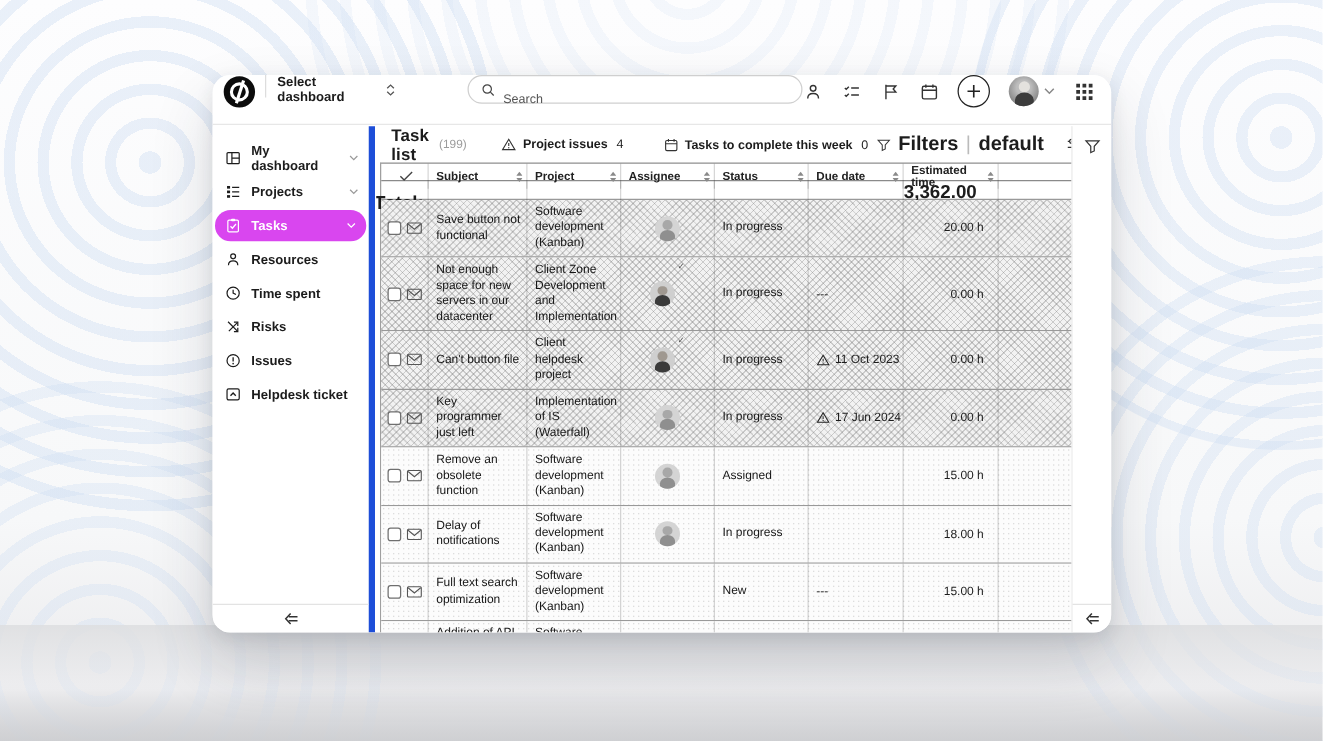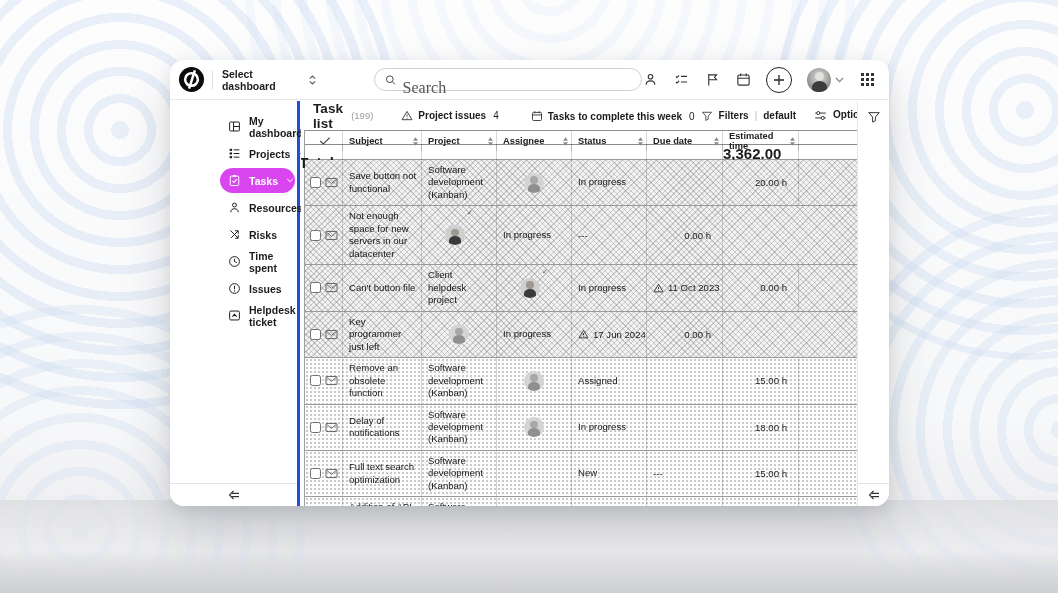--- a/index.html
+++ b/index.html
@@ -21,41 +21,41 @@
   .ground { position:absolute; left:0; right:0; top:500px; height:93px;
     background:linear-gradient(rgba(222,223,225,.9), rgba(240,240,242,.4) 55%, rgba(205,206,209,.9) 100%); }
 
   
   .card { position:absolute; left:170px; top:60px; width:719px; height:446px;
     background:#fff; border-radius:14px; overflow:hidden;
     box-shadow:0 24px 50px rgba(40,45,60,.16), 0 4px 14px rgba(40,45,60,.10); }
 
   
   .topbar { position:absolute; left:0; top:0; right:0; height:40px;
-    border-bottom:1px solid #e7e7e7; display:flex; align-items:center; padding:0 14px 0 8px; }
+    border-bottom:1px solid #e7e7e7; display:flex; align-items:flex-start; padding:0 14px 0 8px; }
   .logo { width:27px; height:27px; flex:0 0 auto; cursor:pointer; }
   .tb-divider { width:1px; height:18px; background:#ddd; margin:0 9px 0 7px; }
   .dash-select { display:flex; align-items:center; gap:8px; font-size:10.5px; font-weight:600; cursor:pointer; }
   .search-pill { margin-left:58px; width:296px; height:23px; border:1px solid #cfcfcf; border-radius:12px;
     display:flex; align-items:center; gap:6px; padding:0 10px; background:#fff; }
-  .search-pill input { border:none; outline:none; font-size:16px; width:100%; background:transparent;
-    font-family:Liberation Serif, serif; color:#333;margin-top:16px; }
+  .search-pill input { border:none; outline:none; font-size:10px; width:100%; background:transparent;
+    font-family:Liberation Sans, sans-serif; color:#333;margin-top:16px; }
   .search-pill input::placeholder { color:#555; }
   .tb-icons { margin-left:auto; display:flex; align-items:center; gap:15px; }
   .tb-ic { width:16px; height:16px; display:flex; align-items:center; justify-content:center; cursor:pointer; }
   .plus-btn { width:26px; height:26px; border:1.4px solid #222; border-radius:50%;
     display:flex; align-items:center; justify-content:center; cursor:pointer; background:#fff; }
   .avatar-wrap { display:flex; align-items:center; gap:4px; cursor:pointer; }
   .tb-avatar { width:24px; height:24px; border-radius:50%;
     background:radial-gradient(circle at 50% 38%, #bdbdbd 0 30%, #8a8a8a 70%, #6f6f6f 100%); position:relative; overflow:hidden; }
   .tb-avatar::before { content:""; position:absolute; left:7.5px; top:4px; width:9px; height:9px; border-radius:50%; background:#e4e2de; }
   .tb-avatar::after { content:""; position:absolute; left:4.5px; top:13px; width:15px; height:12px; border-radius:50% 50% 0 0; background:#3c3c3c; }
 
   
-  .sidebar { position:absolute; left:0; top:41px; bottom:0; width:130px; border-right:3px solid #1d4ed8; background:#fff;padding-left:48px; }
+  .sidebar { position:absolute; left:0; top:41px; bottom:0; width:130px; border-right:5px solid #1d4ed8; background:#fff; }
   .nav { padding-top:13px; }
   .nav-item { height:25px; margin:0 0 2px 0; display:flex; align-items:center; gap:8px;
     padding:0 8px 0 10px; font-size:10.5px; font-weight:600; cursor:pointer; color:#1c1c1c; }
   .nav-item .chev { margin-left:auto; color:#9a9a9a; }
   .nav-item.active { background:#d946ef; color:#fff; border-radius:13px; margin-left:2px; margin-right:2px; padding-left:8px; }
   .nav-item.active .chev { color:#fff; }
   .nav-item svg { flex:0 0 auto; }
   .side-foot { position:absolute; left:0; right:0; bottom:0; height:23px; border-top:1px solid #e3e3e3;
     display:flex; align-items:center; justify-content:center; }
 
@@ -68,21 +68,21 @@
   
   .main { position:absolute; left:131px; right:32px; top:41px; bottom:0; overflow:hidden; background:#fff; }
   .title-row { height:29px; display:flex; align-items:center; padding:0 14px 0 12px; gap:6px; }
   .page-title { font-size:13.5px; font-weight:700; letter-spacing:.1px; }
   .title-count { font-size:9.5px; color:#9b9b9b; margin-left:2px; }
   .chip { display:flex; align-items:flex-end; gap:5px; font-size:10px; font-weight:600; cursor:pointer; white-space:nowrap; }
   .chip .cnt { font-weight:400; margin-left:2px; }
   .chip.issues { margin-left:22px; }
   .chip.week { margin-left:26px; }
   .right-tools { margin-left:auto; display:flex; align-items:center; gap:18px; }
-  .filters-chip { display:flex; gap:6px; font-size:10px; font-weight:700; cursor:pointer; }
+  .filters-chip { display:flex; align-items:center; gap:6px; font-size:16px; font-weight:700; cursor:pointer; }
   .filters-chip .bar { color:#bbb; font-weight:400; }
 
   
   .table { margin-left:3px; width:654px; border-top:1px solid #8f8f8f; border-left:1px solid #9f9f9f; border-right:7px solid #ef4444; }
   .trow { display:grid; grid-template-columns:38px 79px 75px 75px 75px 76px 76px auto;
     border-bottom:1px solid #999; position:relative; }
   .trow > div { border-right:1px solid rgba(0,0,0,.16); display:flex; align-items:center; min-width:0; }
   .trow > div:last-child { border-right:none; }
   .thead { height:14px; border-bottom:1px solid #8a8a8a; }
   .thead > div { font-size:9.3px; font-weight:700; padding:0 3px 0 6px; color:#222; cursor:pointer; }
@@ -247,33 +247,33 @@
         </div>
         <div class="nav-item">
           <svg width="13" height="13" viewBox="0 0 16 16">
             <circle cx="8" cy="5" r="2.4" fill="none" stroke="currentColor" stroke-width="1.2"></circle>
             <path d="M3.4,13.8 C3.4,11 5.4,9.5 8,9.5 C10.6,9.5 12.6,11 12.6,13.8" fill="none" stroke="currentColor" stroke-width="1.2"></path>
           </svg>
           <span>Resources</span>
         </div>
         <div class="nav-item">
           <svg width="13" height="13" viewBox="0 0 16 16">
+            <circle cx="8" cy="8" r="6" fill="none" stroke="currentColor" stroke-width="1.2"></circle>
+            <polyline points="8,4.6 8,8 10.8,9.4" fill="none" stroke="currentColor" stroke-width="1.2"></polyline>
+          </svg>
+          <span>Time spent</span>
+        </div>
+        <div class="nav-item">
+          <svg width="13" height="13" viewBox="0 0 16 16">
             <line x1="3" y1="3" x2="12.2" y2="12.2" stroke="currentColor" stroke-width="1.2"></line>
             <polyline points="12.6,8.8 12.6,12.6 8.8,12.6" fill="none" stroke="currentColor" stroke-width="1.2"></polyline>
             <line x1="12.2" y1="3.8" x2="3.8" y2="12.2" stroke="currentColor" stroke-width="1.2"></line>
             <polyline points="8.8,3.4 12.6,3.4 12.6,7.2" fill="none" stroke="currentColor" stroke-width="1.2"></polyline>
           </svg>
           <span>Risks</span>
-        </div>
-        <div class="nav-item">
-          <svg width="13" height="13" viewBox="0 0 16 16">
-            <circle cx="8" cy="8" r="6" fill="none" stroke="currentColor" stroke-width="1.2"></circle>
-            <polyline points="8,4.6 8,8 10.8,9.4" fill="none" stroke="currentColor" stroke-width="1.2"></polyline>
-          </svg>
-          <span>Time spent</span>
         </div>
         <div class="nav-item">
           <svg width="13" height="13" viewBox="0 0 16 16">
             <circle cx="8" cy="8" r="6" fill="none" stroke="currentColor" stroke-width="1.2"></circle>
             <line x1="8" y1="4.6" x2="8" y2="8.8" stroke="currentColor" stroke-width="1.3"></line>
             <circle cx="8" cy="11" r="0.8" fill="currentColor"></circle>
           </svg>
           <span>Issues</span>
         </div>
         <div class="nav-item">
@@ -464,20 +464,23 @@
           <div class="cell-sel">
             <span class="ckbox"></span>
             <svg width="13" height="11" viewBox="0 0 16 13">
               <rect x="1.2" y="1.5" width="13.6" height="10" rx="1" fill="none" stroke="#555" stroke-width="1.1"></rect>
               <polyline points="1.8,2.4 8,7.6 14.2,2.4" fill="none" stroke="#555" stroke-width="1.1"></polyline>
             </svg>
           </div>
           <div class="cell-txt">
             <span class="wrap">Not enough space for new servers in our datacenter</span>
           </div>
+          <div class="cell-txt">
+            <span class="wrap">Client Zone Development and Implementation</span>
+          </div>
           <div class="cell-assignee">
             <span class="row-avatar dark"></span>
             <span class="av-badge">✓</span>
           </div>
           <div class="cell-txt">In progress</div>
           <div class="cell-due">
             <span>---</span>
           </div>
           <div class="cell-est">0.00 h</div>
           <div></div>
@@ -516,20 +519,23 @@
           <div class="cell-sel">
             <span class="ckbox"></span>
             <svg width="13" height="11" viewBox="0 0 16 13">
               <rect x="1.2" y="1.5" width="13.6" height="10" rx="1" fill="none" stroke="#555" stroke-width="1.1"></rect>
               <polyline points="1.8,2.4 8,7.6 14.2,2.4" fill="none" stroke="#555" stroke-width="1.1"></polyline>
             </svg>
           </div>
           <div class="cell-txt">
             <span class="wrap">Key programmer just left</span>
           </div>
+          <div class="cell-txt">
+            <span class="wrap">Implementation of IS (Waterfall)</span>
+          </div>
           <div class="cell-assignee">
             <span class="row-avatar light"></span>
           </div>
           <div class="cell-txt">In progress</div>
           <div class="cell-due">
             <svg width="11" height="10" viewBox="0 0 16 14">
               <path d="M8,1.6 L14.6,12.6 L1.4,12.6 Z" fill="none" stroke="#222" stroke-width="1.2"></path>
               <line x1="8" y1="5.6" x2="8" y2="8.6" stroke="#222" stroke-width="1.2"></line>
               <circle cx="8" cy="10.6" r="0.7" fill="#222"></circle>
             </svg>

